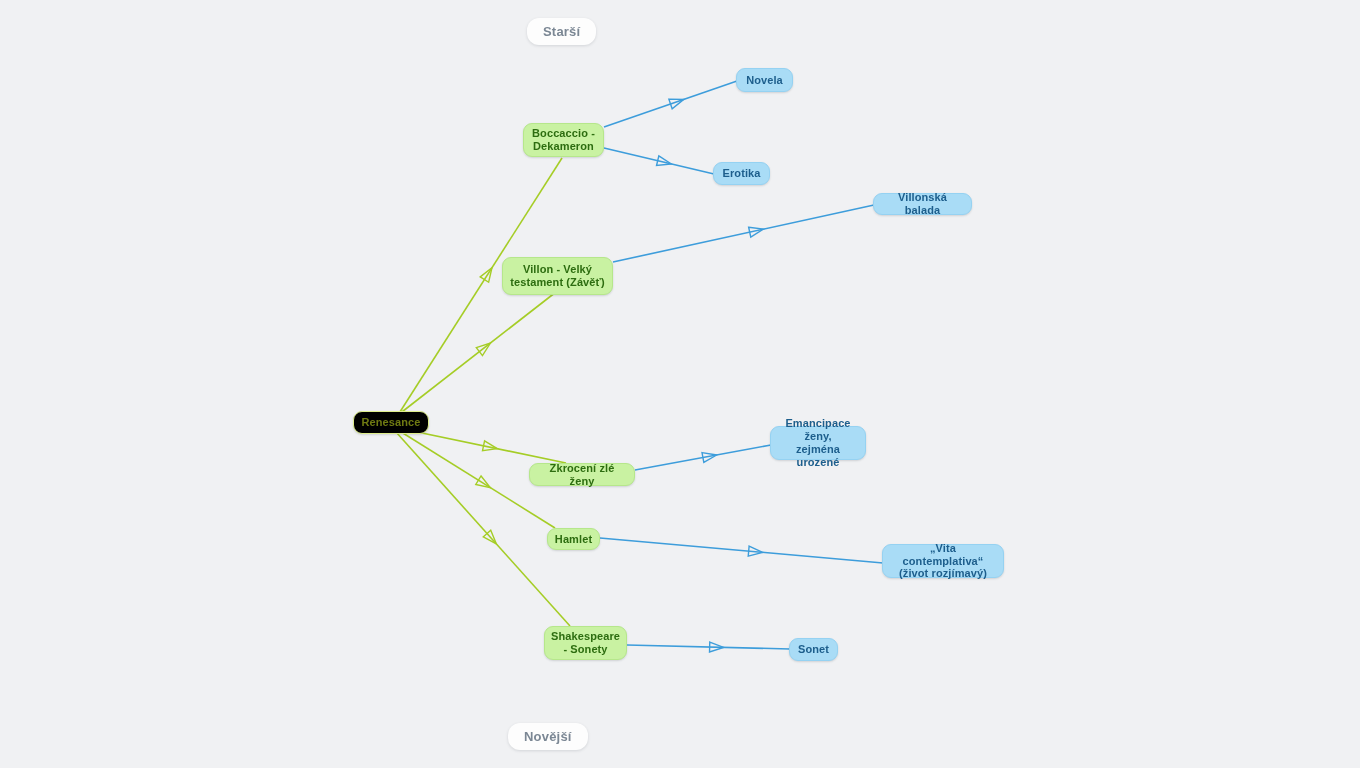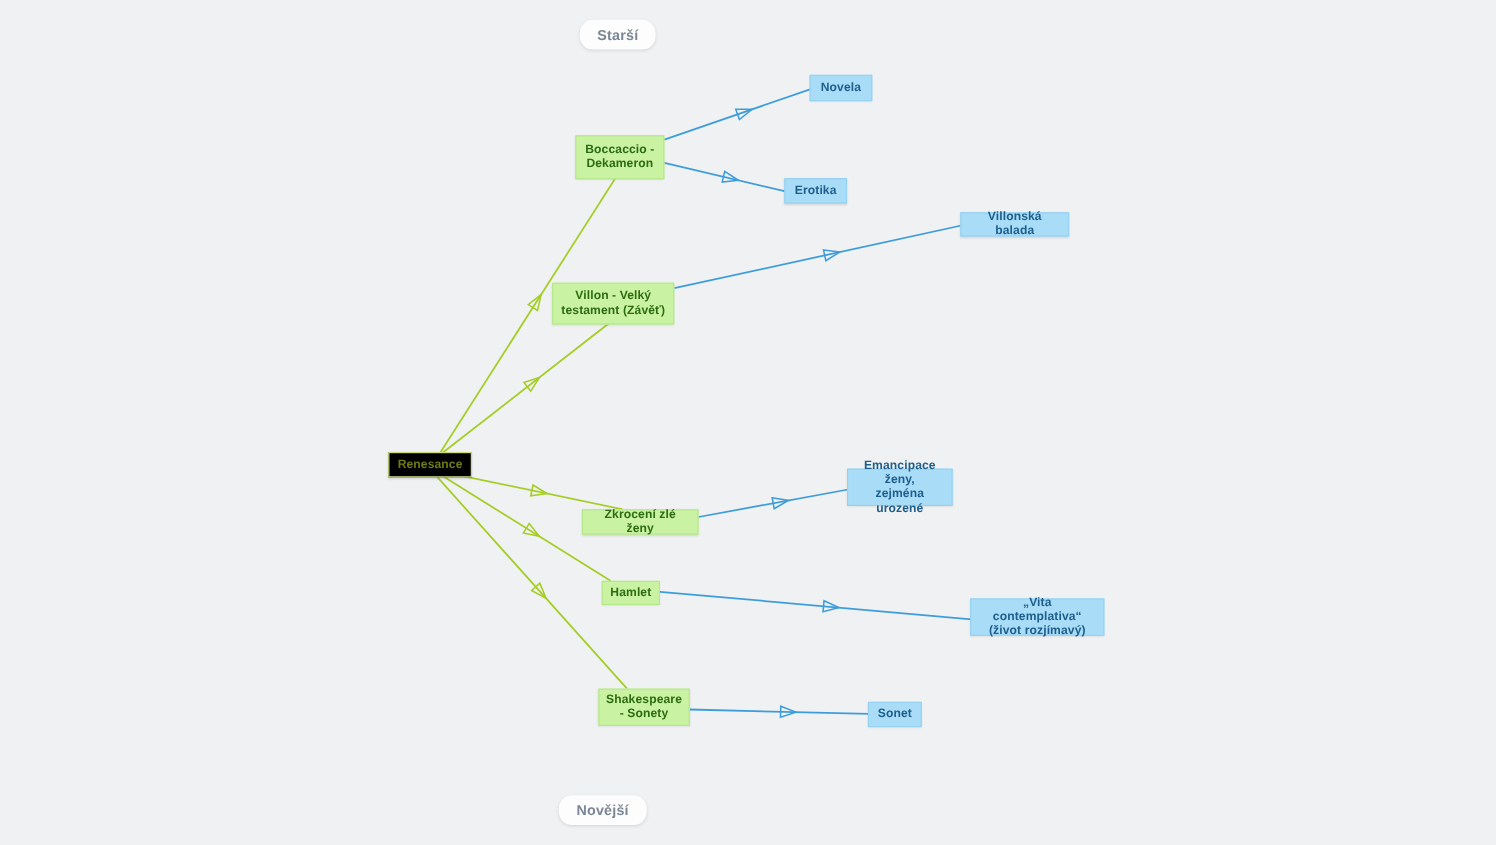--- a/index.html
+++ b/index.html
@@ -18,21 +18,21 @@
     position:absolute; left:0; top:0;
     width:1360px; height:768px;
     pointer-events:none;
   }
   .node {
     position:absolute;
     display:flex;
     align-items:center;
     justify-content:center;
     text-align:center;
-    border-radius:0;
+    border-radius:9px;
     font-size:11px;
     font-weight:bold;
     line-height:1.18;
     letter-spacing:0.1px;
     padding:2px 6px;
     box-shadow:0 1px 2px rgba(60,70,80,0.18);
     white-space:pre-line;
     cursor:pointer;
   }
   .node.green {
@@ -114,21 +114,21 @@
         <polygon points="-7,-5 7,0 -7,5" fill="none" stroke="#3d9ddb" stroke-width="1.4" stroke-linejoin="miter" transform="translate(716.65,647.2) rotate(1.4057492610463351)"></polygon>
       </g>
     </svg>
 
   <div class="axis-label" id="axis-top" style="left: 527px; top: 18px;">Starší</div>
 
   <div class="axis-label" id="axis-bottom" style="left: 508px; top: 723px;">Novější</div>
 
   <div id="nodes">
       <div class="node root" style="left: 353px; top: 411px; width: 76px; height: 23px;">Renesance</div>
-      <div class="node green" style="left: 523px; top: 123px; width: 81px; height: 40px;">Boccaccio -
+      <div class="node green" style="left: 523px; top: 123px; width: 81px; height: 34px;">Boccaccio -
 Dekameron</div>
       <div class="node blue" style="left: 736px; top: 68px; width: 57px; height: 24px;">Novela</div>
       <div class="node blue" style="left: 713px; top: 162px; width: 57px; height: 23px;">Erotika</div>
       <div class="node green" style="left: 502px; top: 257px; width: 111px; height: 38px;">Villon - Velký
 testament (Závěť)</div>
       <div class="node blue" style="left: 873px; top: 193px; width: 99px; height: 22px;">Villonská balada</div>
       <div class="node green" style="left: 529px; top: 463px; width: 106px; height: 23px;">Zkrocení zlé ženy</div>
       <div class="node blue" style="left: 770px; top: 426px; width: 96px; height: 34px;">Emancipace ženy,
 zejména urozené</div>
       <div class="node green" style="left: 547px; top: 528px; width: 53px; height: 22px;">Hamlet</div>

